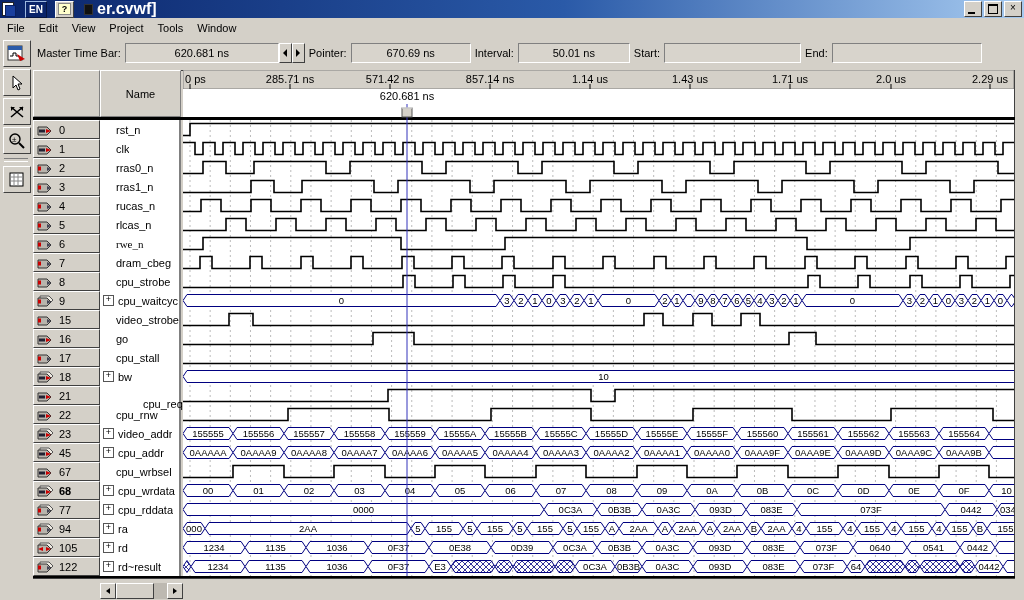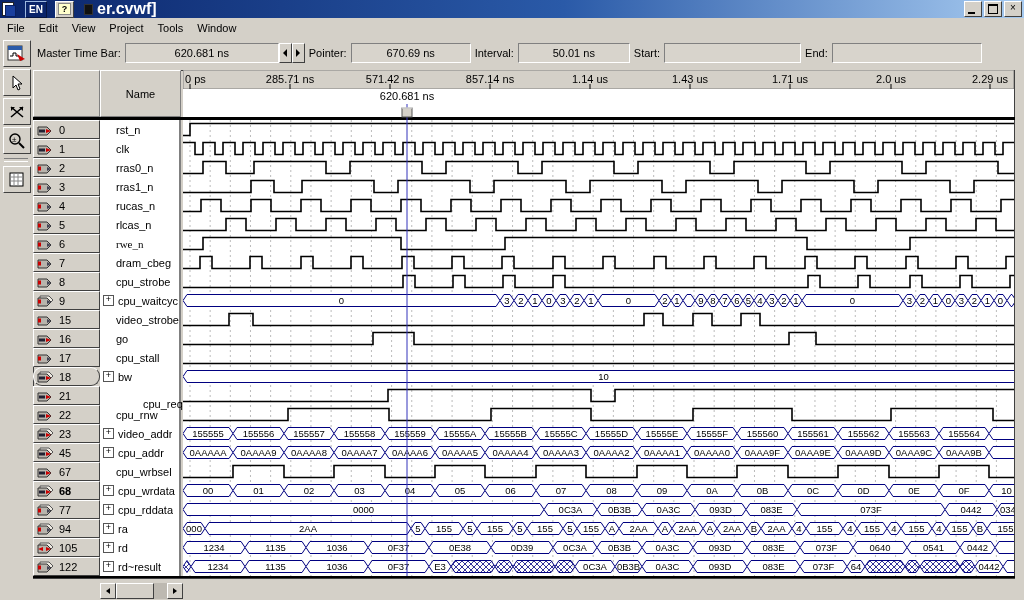--- a/index.html
+++ b/index.html
@@ -273,21 +273,21 @@
           <span>16</span>
         </div>
         <div class="grow" style="top: 228px;">
           <svg width="20" height="12">
             <path d="M2 3 h9 l4 4 -4 4 h-9 z" fill="#b8b4ac" stroke="#333"></path>
             <rect x="2" y="4.5" width="3" height="4" fill="#c00"></rect>
             <path d="M11 5 l4 2 -4 2 z" fill="#445"></path>
           </svg>
           <span>17</span>
         </div>
-        <div class="grow" style="top: 247px; border-radius: 9px;">
+        <div class="grow" style="top: 247px;">
           <svg width="20" height="12">
             <path d="M4 1 h9 l4 4 -4 4 h-9 z" fill="#efebe3" stroke="#555"></path>
             <path d="M2 3 h9 l4 4 -4 4 h-9 z" fill="#b8b4ac" stroke="#333"></path>
             <path d="M10 5 l5 2 -5 2 z" fill="#c00"></path>
             <rect x="3" y="5.5" width="6" height="3" fill="#223"></rect>
           </svg>
           <span>18</span>
         </div>
         <div class="grow" style="top: 266px;">
           <svg width="20" height="12">

